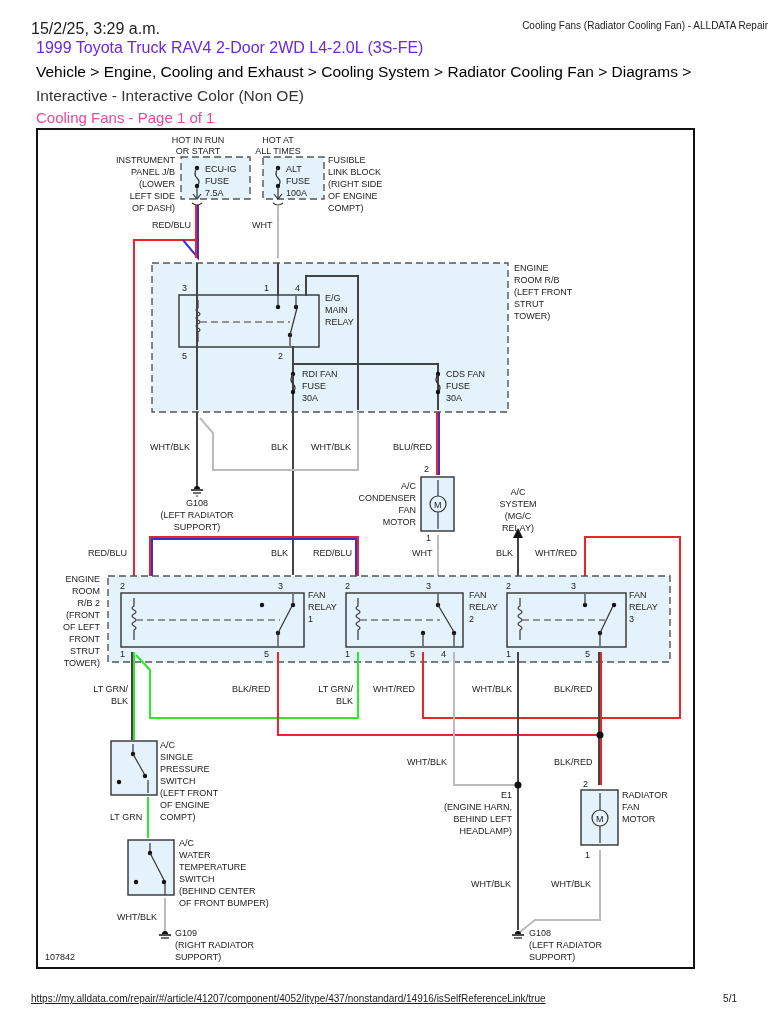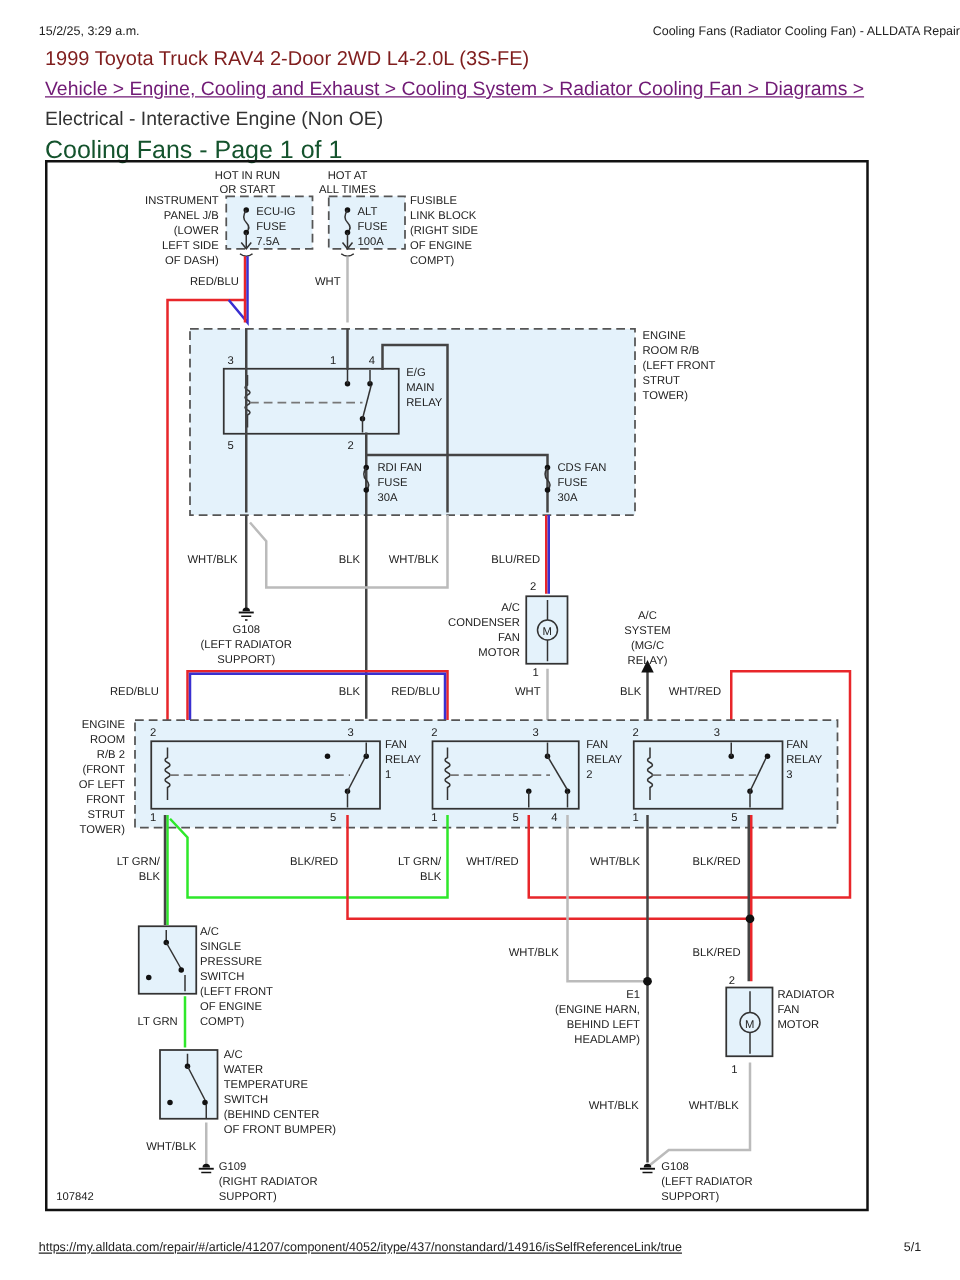--- a/index.html
+++ b/index.html
@@ -1,36 +1,36 @@
 <!DOCTYPE html>
 <html><head>
 <meta charset="utf-8">
 <style>
   html, body { margin:0; padding:0; background:#fff; }
   body { width:768px; height:1024px; position:relative; overflow:hidden; font-family:"Liberation Sans", sans-serif; color:#222; }
-  .hdr-date { position:absolute; left:31px; top:20px; font-size:10px; }
+  .hdr-date { position:absolute; left:31px; top:20px; font-size:16px; }
   .hdr-title { position:absolute; left:0; width:768px; top:20px; font-size:10px; text-align:right; }
-  .veh { position:absolute; left:36px; top:39px; font-size:16px; color:#7f1d1d; }
-  .crumb1 { position:absolute; left:36px; top:63px; font-size:15.5px; color:#701a75;text-decoration:underline; }
+  .veh { position:absolute; left:36px; top:39px; font-size:16px; color:#6d28d9; }
+  .crumb1 { position:absolute; left:36px; top:63px; font-size:15.5px; color:#000000; }
   .crumb2 { position:absolute; left:36px; top:87px; font-size:15.5px; color:#333; }
-  .pgtitle { position:absolute; left:36px; top:109px; font-size:20px; color:#14532d; }
+  .pgtitle { position:absolute; left:36px; top:109px; font-size:15px; color:#ec4899; }
   .frame { position:absolute; left:36px; top:128px; width:659px; height:841px; border:2px solid #111; box-sizing:border-box; }
   svg.diag { position:absolute; left:0; top:0; }
   svg text { font-family:"Liberation Sans", sans-serif; font-size:9px; fill:#222; }
   .footer-url { position:absolute; left:31px; top:993px; font-size:10px;text-decoration:underline; }
   .footer-page { position:absolute; right:31px; top:993px; font-size:10px; }
 </style>
 </head>
 <body>
 
 <div class="hdr-date">15/2/25, 3:29 a.m.</div>
 <div class="hdr-title">Cooling Fans (Radiator Cooling Fan) - ALLDATA Repair</div>
 <div class="veh">1999 Toyota Truck RAV4 2-Door 2WD L4-2.0L (3S-FE)</div>
 <div class="crumb1">Vehicle &gt; Engine, Cooling and Exhaust &gt; Cooling System &gt; Radiator Cooling Fan &gt; Diagrams &gt;</div>
-<div class="crumb2">Electrical - Interactive Engine (Non OE)</div>
+<div class="crumb2">Interactive - Interactive Color (Non OE)</div>
 <div class="pgtitle">Cooling Fans - Page 1 of 1</div>
 <div class="frame"></div>
 
 <svg class="diag" width="768" height="1024" xmlns="http://www.w3.org/2000/svg">
   <defs>
     <style>
       .box { fill:#e4f2fb; }
       .dash { fill:#e4f2fb; stroke:#555; stroke-width:1.4; stroke-dasharray:7,4; }
       .dashline { stroke:#777; stroke-width:1.4; stroke-dasharray:7,4; fill:none; }
       .solid { fill:#e4f2fb; stroke:#333; stroke-width:1.4; }

